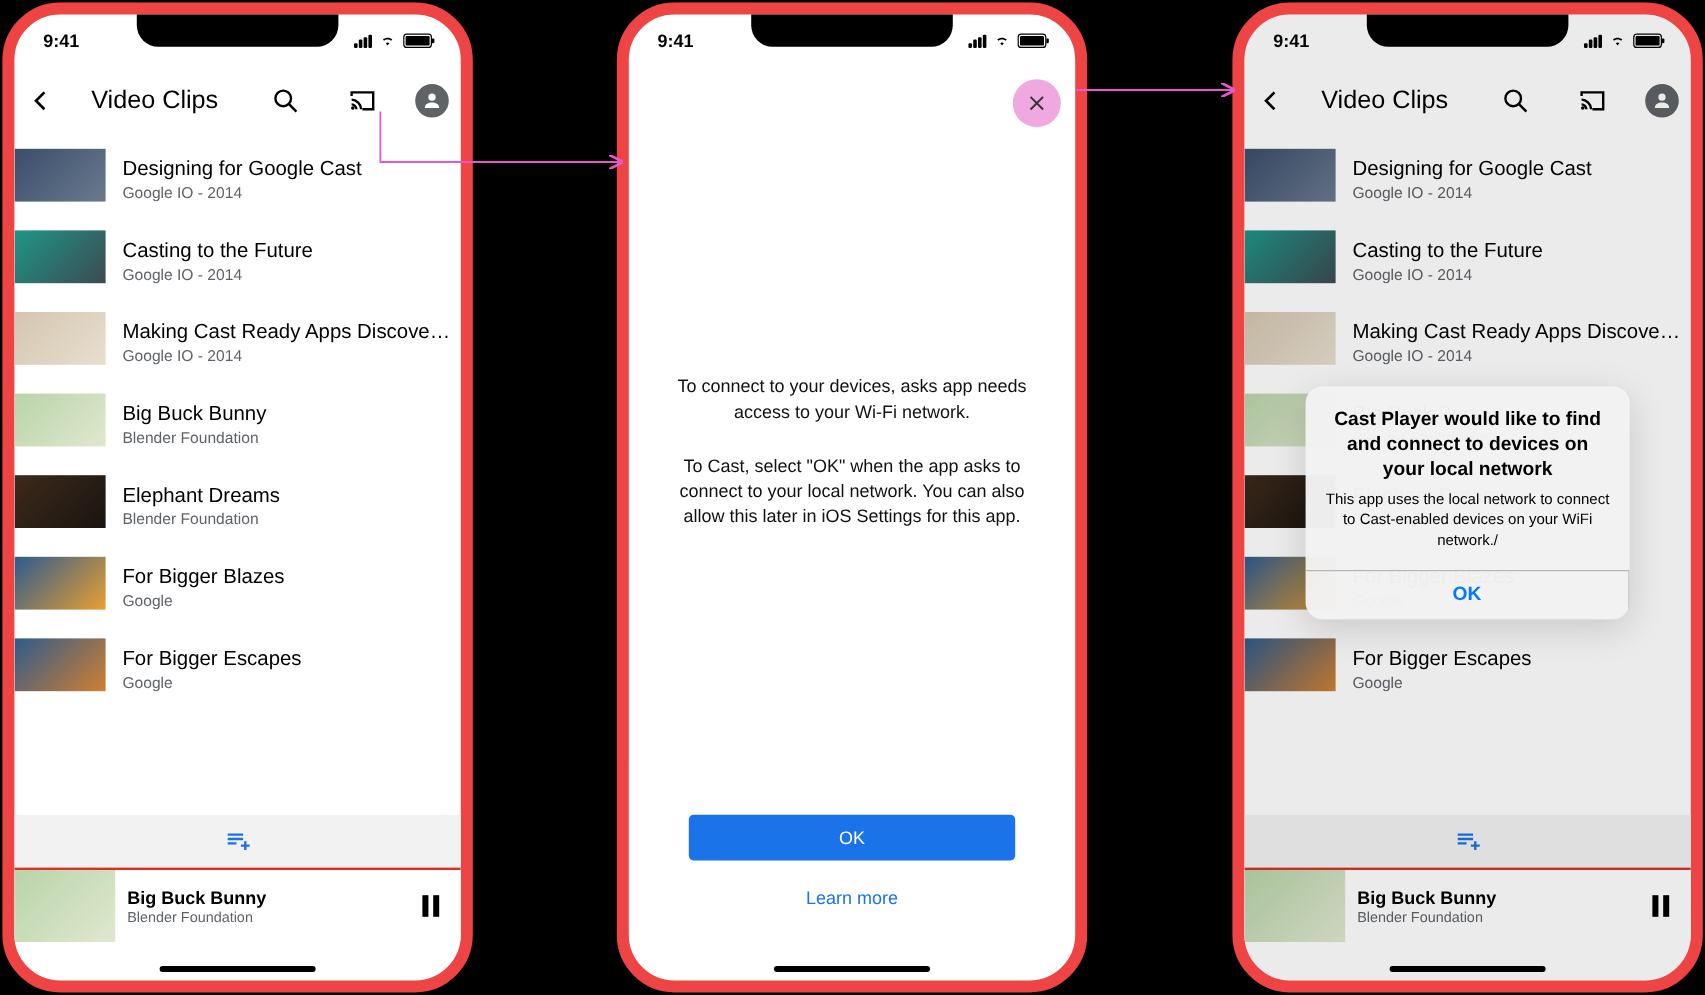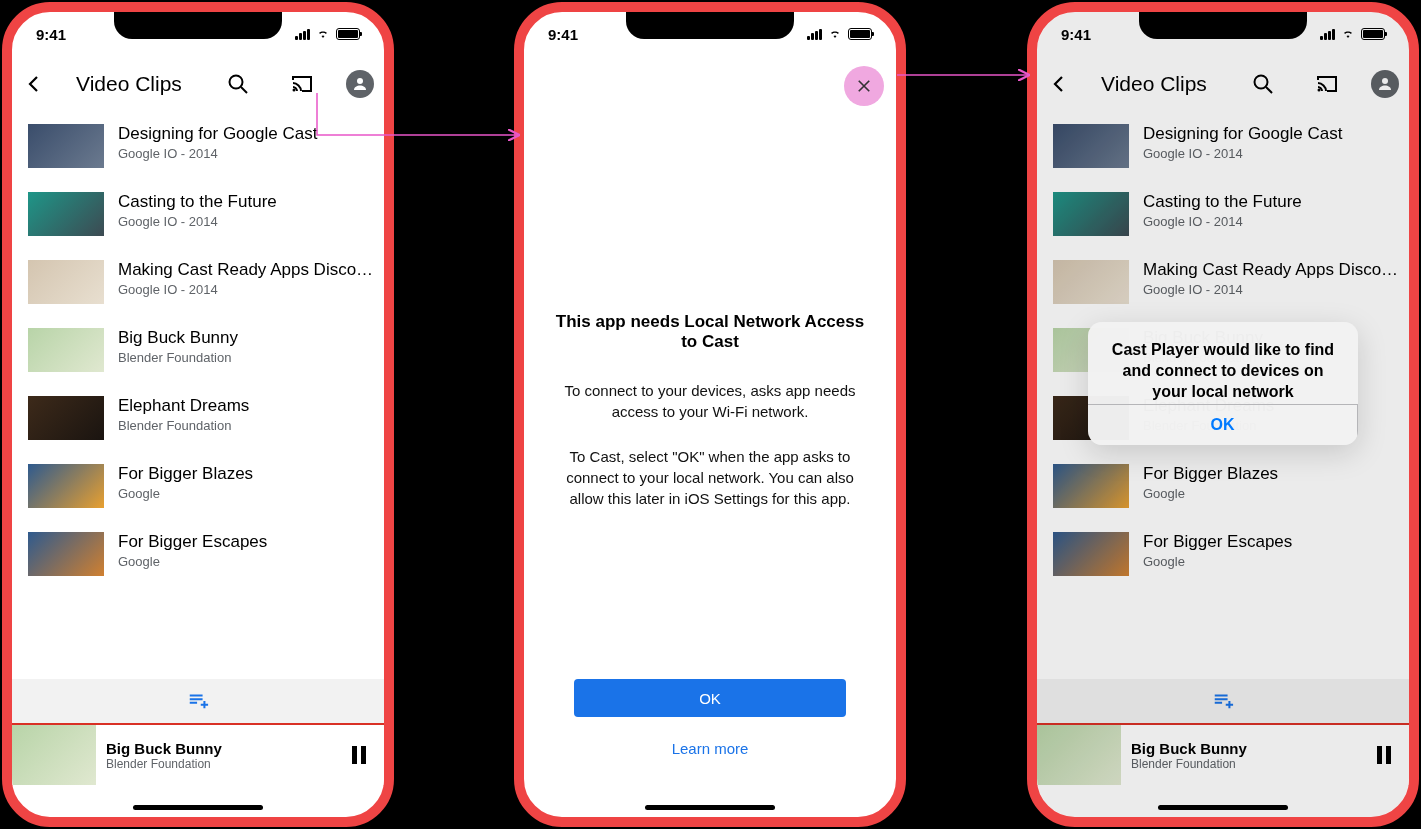--- a/index.html
+++ b/index.html
@@ -23,21 +23,21 @@
 .battery::after{content:'';position:absolute;right:-3px;top:3px;width:2px;height:4px;background:#000;border-radius:0 1px 1px 0}
 .battery-fill{position:absolute;inset:1px;background:#000;border-radius:1px}
 .app-header{position:absolute;top:44px;left:0;right:0;height:56px;display:flex;align-items:center;padding:0 10px;gap:24px}
 .back-chev{width:24px;height:24px}
 .page-title{font-size:21px;font-weight:400;flex:1;margin-left:6px}
 .hdr-ico{width:24px;height:24px;margin:0 8px;display:flex;align-items:center;justify-content:center}
 .avatar{width:28px;height:28px;border-radius:50%;background:#5f6368;display:flex;align-items:center;justify-content:center}
 .avatar svg{width:18px;height:18px;fill:#fff}
 .highlight-bubble{position:absolute;width:44px;height:44px;border-radius:50%;background:#f5a6d9;z-index:-1}
 .list{position:absolute;top:100px;left:0;right:0;bottom:138px;overflow:hidden}
-.row{display:flex;align-items:flex-start;padding:12px 4px 12px 16px;gap:14px}
+.row{display:flex;align-items:flex-end;padding:12px 4px 12px 0;gap:14px}
 .thumb{width:76px;height:44px;flex-shrink:0;background:linear-gradient(135deg,#87a8c5,#c5a887)}
 .thumb.t1{background:linear-gradient(135deg,#3a4d6b,#6b7a8f)}
 .thumb.t2{background:linear-gradient(135deg,#1e9688,#3d4a52)}
 .thumb.t3{background:linear-gradient(135deg,#d4c5b0,#e8dfd0)}
 .thumb.t4{background:linear-gradient(135deg,#b8d4a8,#e0e8d0)}
 .thumb.t5{background:linear-gradient(135deg,#3d2a1a,#1a1410)}
 .thumb.t6{background:linear-gradient(135deg,#2e5a8e,#e8a030)}
 .thumb.t7{background:linear-gradient(135deg,#2e5a8e,#d08030)}
 .row-txt{flex:1;overflow:hidden}
 .row-title{font-size:17px;font-weight:400;white-space:nowrap;overflow:hidden;text-overflow:ellipsis}
@@ -214,21 +214,20 @@
           <span class="battery-fill"></span>
         </span>
     </div>
   </div>
   <div class="close-bubble">
     <svg width="18" height="18" viewBox="0 0 24 24">
         <path stroke="#333" stroke-width="2.2" d="M5 5l14 14M19 5L5 19"></path>
       </svg>
   </div>
   <div class="info-body">
-    <h2 class="info-title">This app needs Local Network Access to Cast</h2>
     <p class="info-para">To connect to your devices, asks app needs access to your Wi-Fi network.</p>
     <p class="info-para">To Cast, select "OK" when the app asks to connect to your local network. You can also allow this later in iOS Settings for this app.</p>
   </div>
   <button class="btn-primary">OK</button>
   <div class="learn-link">Learn more</div>
   <div class="home-ind"></div>
 </div>
 
 <div class="phone p3">
   <div class="notch"></div>
@@ -337,18 +336,19 @@
       <div class="np-sub">Blender Foundation</div>
     </div>
     <span class="pause-bars">
         <span></span>
         <span></span>
       </span>
   </div>
   <div class="dim"></div>
   <div class="alert">
     <div class="alert-title">Cast Player would like to find and connect to devices on your local network</div>
+    <div class="alert-msg">This app uses the local network to connect to Cast-enabled devices on your WiFi network./</div>
     <div class="alert-btns">
       <div class="alert-btn bold">OK</div>
     </div>
   </div>
   <div class="home-ind"></div>
 </div>
 
 </body></html>

